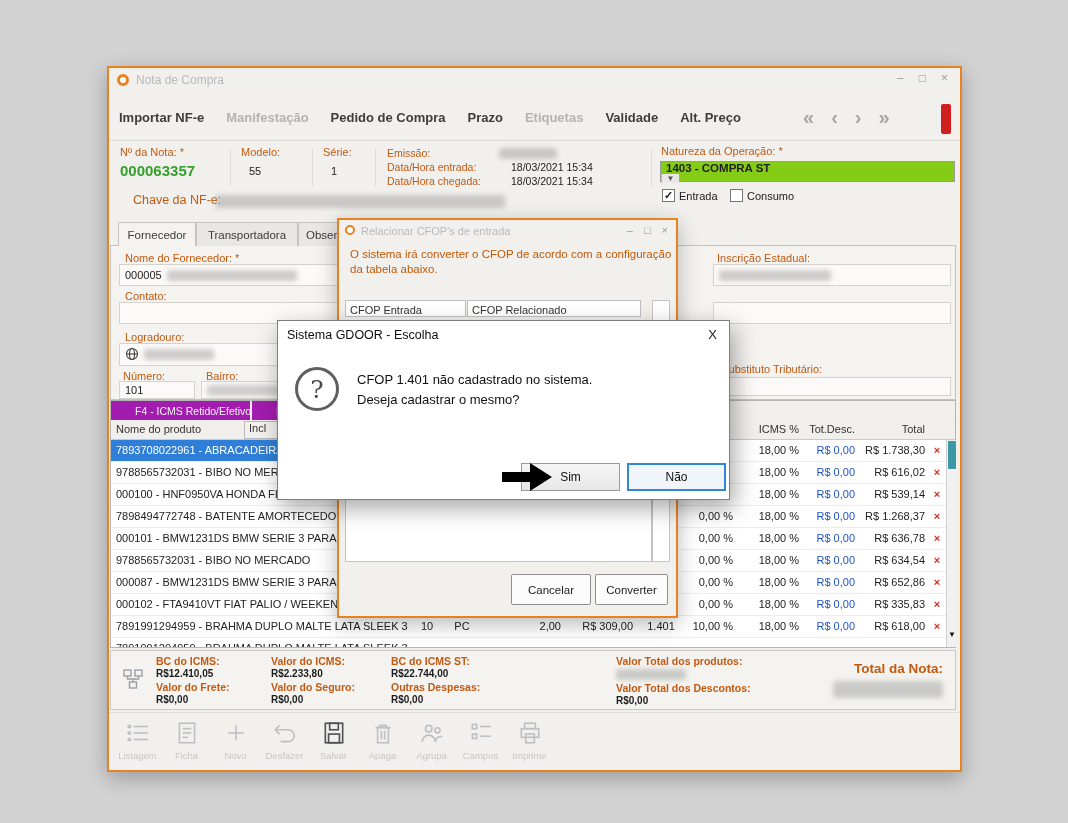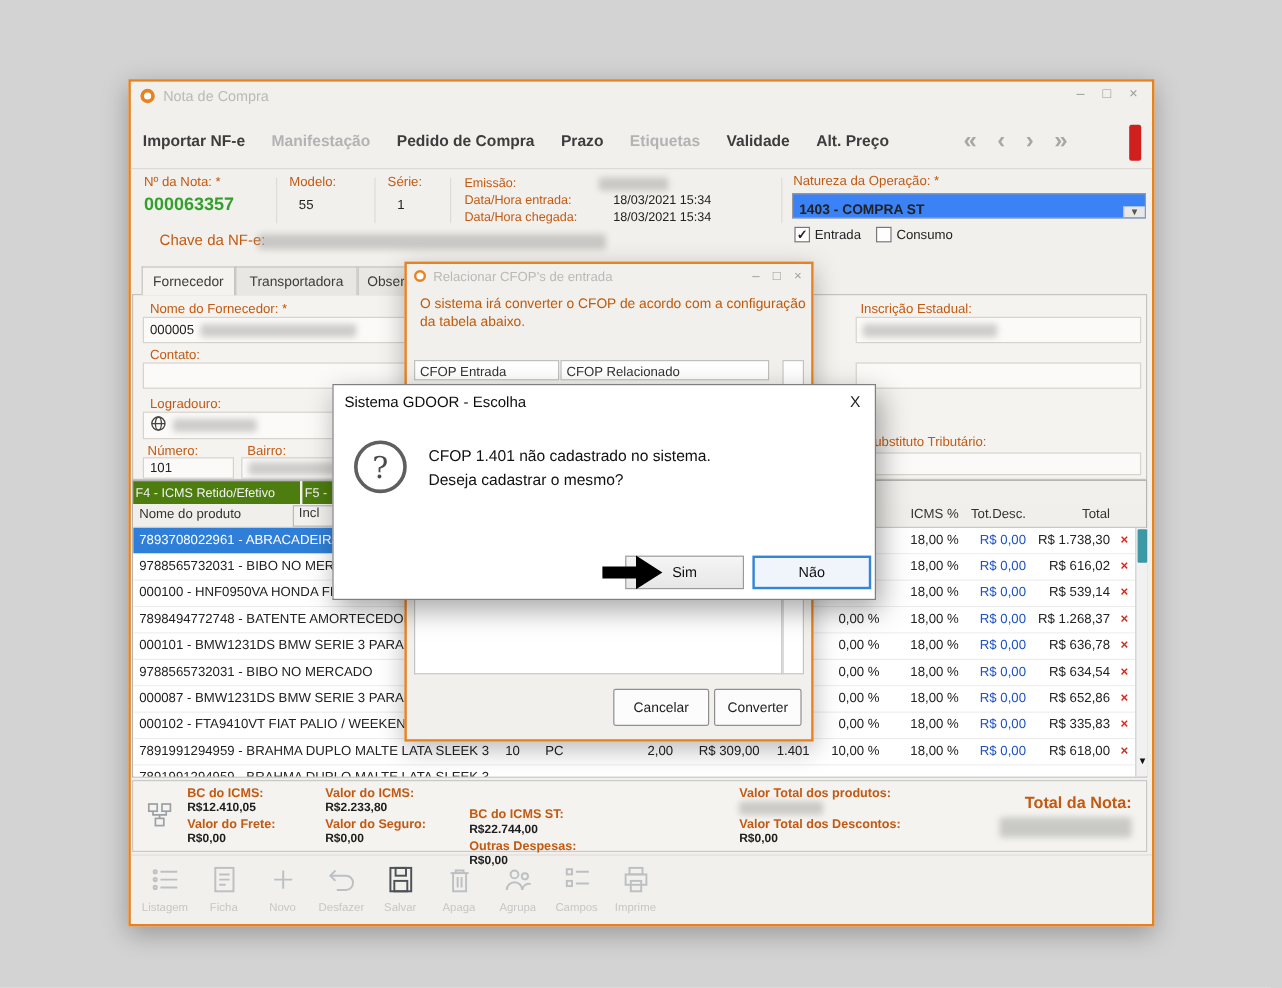--- a/index.html
+++ b/index.html
@@ -26,36 +26,36 @@
 
   
   .lbl { position:absolute; color:#c35a12; font-size:11px; white-space:nowrap; }
   .lbl.sm { font-size:10.5px; }
   .val { position:absolute; color:#222; font-size:11px; white-space:nowrap; }
   .val.sm { font-size:10.5px; }
   .nota-num { position:absolute; color:#33a02c; font-weight:700; font-size:15px; }
   .sep-v { position:absolute; width:1px; height:38px; background:#dcdcdc; top:80px; }
   .blur { position:absolute; background:#a7a7a5; opacity:.55; border-radius:2px; filter:blur(2.5px); }
   .blur-in { display:inline-block; background:#a7a7a5; opacity:.55; border-radius:2px; filter:blur(2.5px); vertical-align:middle; }
-  .combo { position:absolute; background:#3b82f6; border:1px solid #999; display:flex; align-items:flex-end; }
+  .combo { position:absolute; background:#84cc16; border:1px solid #999; display:flex; align-items:flex-start;flex-direction:column; }
   .combo .cval { flex:1; padding-left:5px; font-size:11.5px; font-weight:600; display:flex; align-items:center; }
   .combo .cbtn { width:18px; background:#e9e8e6; border-left:1px solid #bbb; display:flex; align-items:center; justify-content:center; color:#555; font-size:8px; }
   .cb { position:absolute; display:flex; align-items:center; gap:4px; font-size:11px; }
   .cb .box { width:13px; height:13px; background:#fff; border:1px solid #777; display:flex; align-items:center; justify-content:center; font-size:11px; font-weight:700; color:#222; }
 
   
   .tab { position:absolute; height:24px; border:1px solid #c6c3bf; border-bottom:none; background:#e9e7e3; color:#3c3c3c; font-size:11.5px; display:flex; align-items:center; justify-content:center; white-space:nowrap; overflow:hidden; z-index:2; }
   .tab.active { background:#f4f3f0; }
   .panel { position:absolute; background:#f4f3f0; border:1px solid #c6c3bf; }
   .fbox { position:absolute; background:#fbfaf8; border:1px solid #d6d3cd; display:flex; align-items:center; padding-left:5px; gap:5px; font-size:11px; }
 
   
   .gridwrap { position:absolute; left:1px; top:332px; width:846px; height:248px; border:1px solid #b5b5b5; background:#fff; }
   .gtabstrip { position:absolute; left:0; top:0; width:844px; height:19px; background:#f1f0ed; }
-  .gtab { position:absolute; top:0; height:19px; background:#4d7c0f; color:#f2f2f2; font-size:10.5px; display:flex; align-items:center; padding-left:2px; white-space:nowrap; }
+  .gtab { position:absolute; top:0; height:19px; background:#a21caf; color:#f2f2f2; font-size:10.5px; display:flex; align-items:center; padding-left:24px; white-space:nowrap; }
   .ghead { position:absolute; left:0; top:19px; width:844px; height:20px; background:#f0efec; border-bottom:1px solid #c9c9c9; }
   .hcell { position:absolute; top:3px; font-size:11px; color:#333; white-space:nowrap; }
   .hincl { position:absolute; left:133px; top:1px; width:70px; height:18px; background:#f2f1ee; border:1px solid #b9b9b9; padding-left:4px; font-size:11px; color:#333; overflow:hidden; }
   .growsc { position:absolute; left:0; top:39px; width:835px; height:207px; overflow:hidden; }
   .grow { position:absolute; left:0; width:835px; height:22px; border-bottom:1px solid #ececec; background:#fff; }
   .cell { position:absolute; top:0; height:21px; line-height:21px; font-size:11px; white-space:nowrap; overflow:hidden; }
   .c-name { left:0; padding-left:5px; width:306px; }
   .c-name.sel { background:#2f7fd8; color:#fff; }
   .c-q1 { left:310px; width:26px; text-align:left; }
   .c-un { left:338px; width:26px; text-align:center; }
@@ -339,21 +339,21 @@
         <div class="tv">R$12.410,05</div>
         <div class="tl">Valor do Frete:</div>
         <div class="tv">R$0,00</div>
       </div>
       <div class="tcol" style="left:160px; width:120px;">
         <div class="tl">Valor do ICMS:</div>
         <div class="tv">R$2.233,80</div>
         <div class="tl">Valor do Seguro:</div>
         <div class="tv">R$0,00</div>
       </div>
-      <div class="tcol" style="left:280px; width:130px;margin-top:18px;">
+      <div class="tcol" style="left:280px; width:130px;">
         <div class="tl">BC do ICMS ST:</div>
         <div class="tv">R$22.744,00</div>
         <div class="tl">Outras Despesas:</div>
         <div class="tv">R$0,00</div>
       </div>
       <div class="tcol" style="left:505px; width:200px;">
         <div class="tl">Valor Total dos produtos:</div>
         <div class="tv"><span class="blur-in" style="width:70px; height:11px;"></span></div>
         <div class="tl">Valor Total dos Descontos:</div>
         <div class="tv">R$0,00</div>

